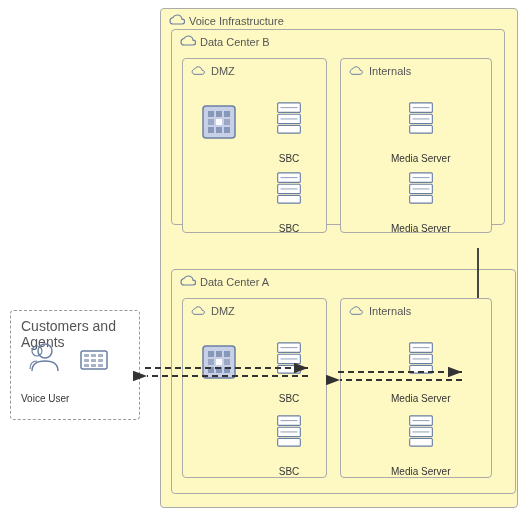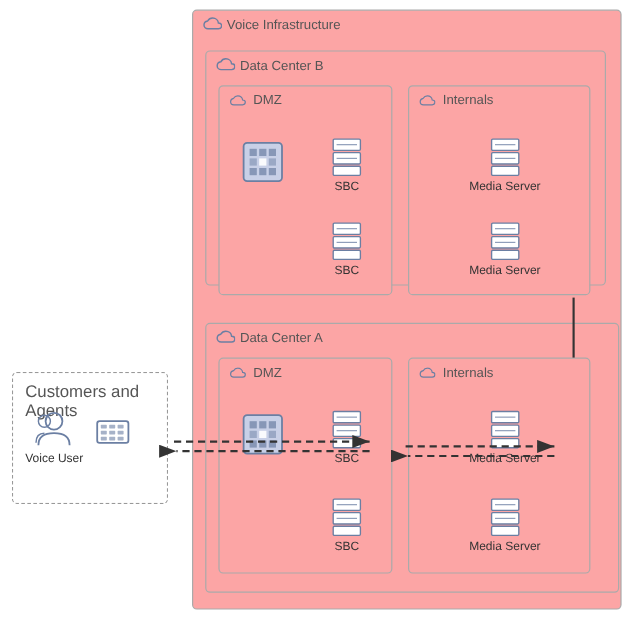--- a/index.html
+++ b/index.html
@@ -16,21 +16,21 @@
       width: 530px;
       height: 520px;
       position: relative;
     }
 
     
     .region {
       position: absolute;
       border: 1.5px solid #aaa;
       border-radius: 4px;
-      background: #fca5a5;
+      background: #fef9c3;
     }
 
     .region-label {
       position: absolute;
       top: 6px;
       left: 28px;
       font-size: 11px;
       color: #555;
     }
 
@@ -46,21 +46,21 @@
     .voice-infra {
       left: 160px;
       top: 8px;
       width: 358px;
       height: 500px;
     }
 
     
     .dc-b {
       left: 10px;
-      top: 33px;
+      top: 20px;
       width: 334px;
       height: 196px;
     }
 
     
     .dmz-b {
       left: 10px;
       top: 28px;
       width: 145px;
       height: 175px;
@@ -121,21 +121,21 @@
     .icon-wrapper {
       position: absolute;
       display: flex;
       flex-direction: column;
       align-items: center;
     }
 
     .icon-label {
       font-size: 10px;
       color: #333;
-      margin-top: 2px;
+      margin-top: 18px;
       text-align: center;
     }
 
     
     .server-icon {
       width: 28px;
       height: 34px;
     }
 
     

